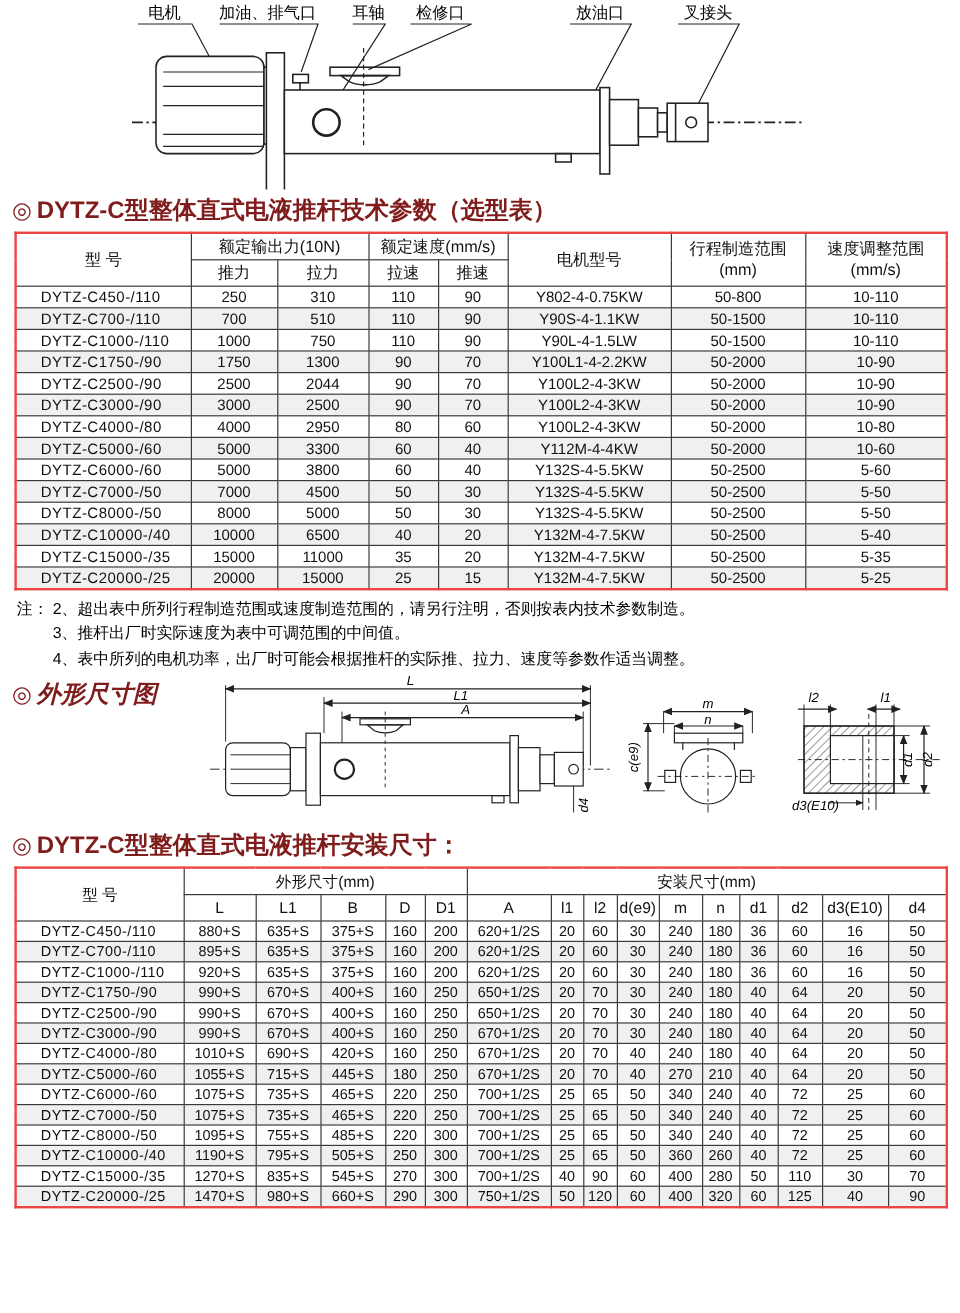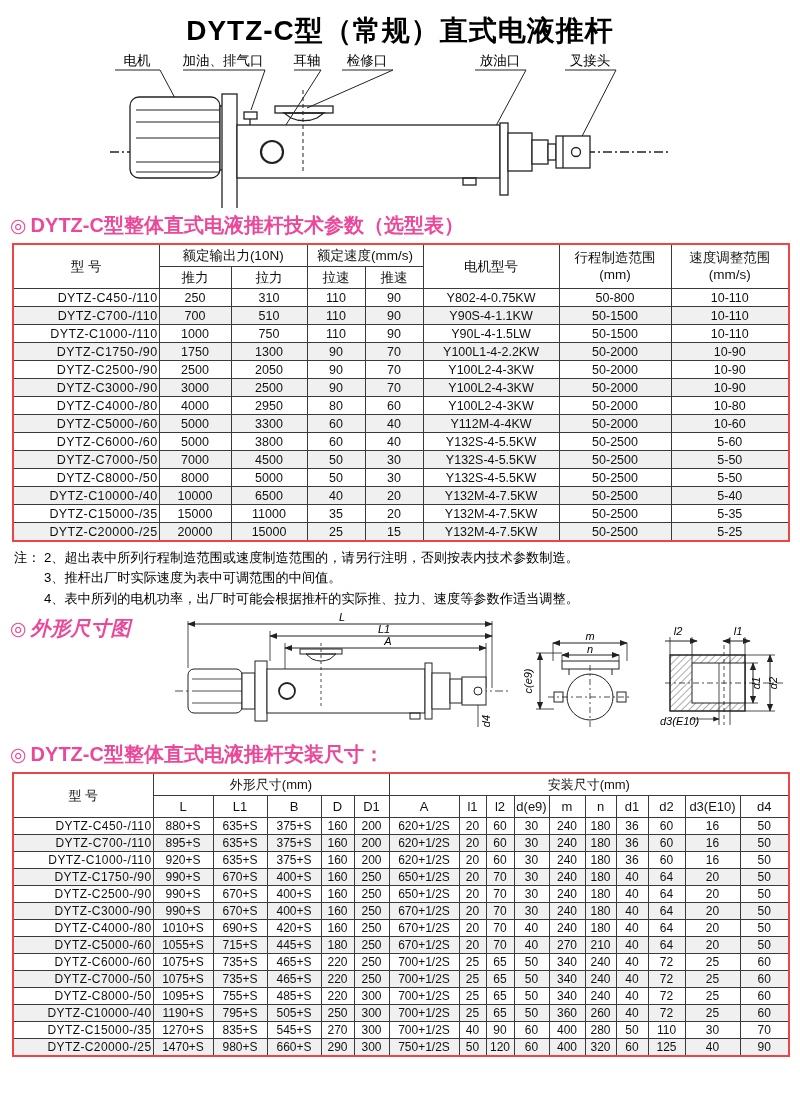--- a/index.html
+++ b/index.html
@@ -1,45 +1,44 @@
 <!DOCTYPE html>
 <html><head>
 <meta charset="utf-8">
 <style>
   html,body{margin:0;padding:0;background:#fff;}
   .page{width:800px;height:1094px;background:#fff;color:#111;
         font-family:"Liberation Sans","DejaVu Sans",sans-serif;overflow:hidden;position:relative;}
   h1{margin:12px 0 0;font-size:28px;letter-spacing:1px;text-align:center;font-weight:bold;color:#000;}
   .diag1{display:block;margin:0 auto;}
-  .sec{font-size:20px;font-weight:bold;color:#ec4899;margin:4px 0 4px 10px;white-space:nowrap;}
+  .sec{font-size:20px;font-weight:bold;color:#7f1d1d;margin:4px 0 4px 10px;white-space:nowrap;}
   .sec .mk{font-size:19px;font-weight:normal;margin-right:4px;}
   table{border-collapse:collapse;margin:2px 0 0 12px;table-layout:fixed;border:2px solid #ef4444;}
   th,td{border:1px solid #3a3a3a;text-align:center;padding:0 1px;overflow:hidden;white-space:nowrap;}
   .t1{width:776px;font-size:12.5px;}
   .t1 thead th{font-size:13.5px;font-weight:normal;height:21px;}
   .t1 td{height:17px;}
   .t2{width:776px;font-size:12px;}
   .t2 thead th{font-size:13px;font-weight:normal;height:21px;}
   .t2 td{height:16px;}
   tbody tr:nth-child(even){background:#f0f0f0;}
-  td.model-cell{text-align:right;padding-left:7px;letter-spacing:.4px;}
+  td.model-cell{text-align:left;padding-left:20px;letter-spacing:.4px;}
   th.pre{white-space:pre-line;line-height:1.25;}
   .notes{margin:6px 0 0 14px;font-size:13.2px;line-height:1.55;position:relative;color:#000;}
   .notes .pf{position:absolute;left:0;top:0;}
   .notes .items{margin-left:30px;}
   .dimrow{display:flex;align-items:flex-start;margin-top:4px;font-style:italic;}
   .dimrow .sec{width:160px;flex:none;margin-top:2px;}
   svg text{font-family:"Liberation Sans","DejaVu Sans",sans-serif;}
 </style>
 </head>
 <body>
 
 <div class="page">
 
-  <h1>DYTZ-C型（常规）直式电液推杆</h1>
 
   <svg class="diag1" width="660" height="158" viewBox="0 0 660 158" fill="none" stroke="#222" stroke-width="1.3">
     <g stroke="none" fill="#000" font-size="13.5">
       <text x="67" y="15" text-anchor="middle">电机</text>
       <text x="153" y="15" text-anchor="middle">加油、排气口</text>
       <text x="237" y="15" text-anchor="middle">耳轴</text>
       <text x="297" y="15" text-anchor="middle">检修口</text>
       <text x="430" y="15" text-anchor="middle">放油口</text>
       <text x="520" y="15" text-anchor="middle">叉接头</text>
     </g>
@@ -145,21 +144,21 @@
           <td>1300</td>
           <td>90</td>
           <td>70</td>
           <td>Y100L1-4-2.2KW</td>
           <td>50-2000</td>
           <td>10-90</td>
         </tr>
         <tr>
           <td class="model-cell">DYTZ-C2500-/90</td>
           <td>2500</td>
-          <td>2050</td>
+          <td>2044</td>
           <td>90</td>
           <td>70</td>
           <td>Y100L2-4-3KW</td>
           <td>50-2000</td>
           <td>10-90</td>
         </tr>
         <tr>
           <td class="model-cell">DYTZ-C3000-/90</td>
           <td>3000</td>
           <td>2500</td>

